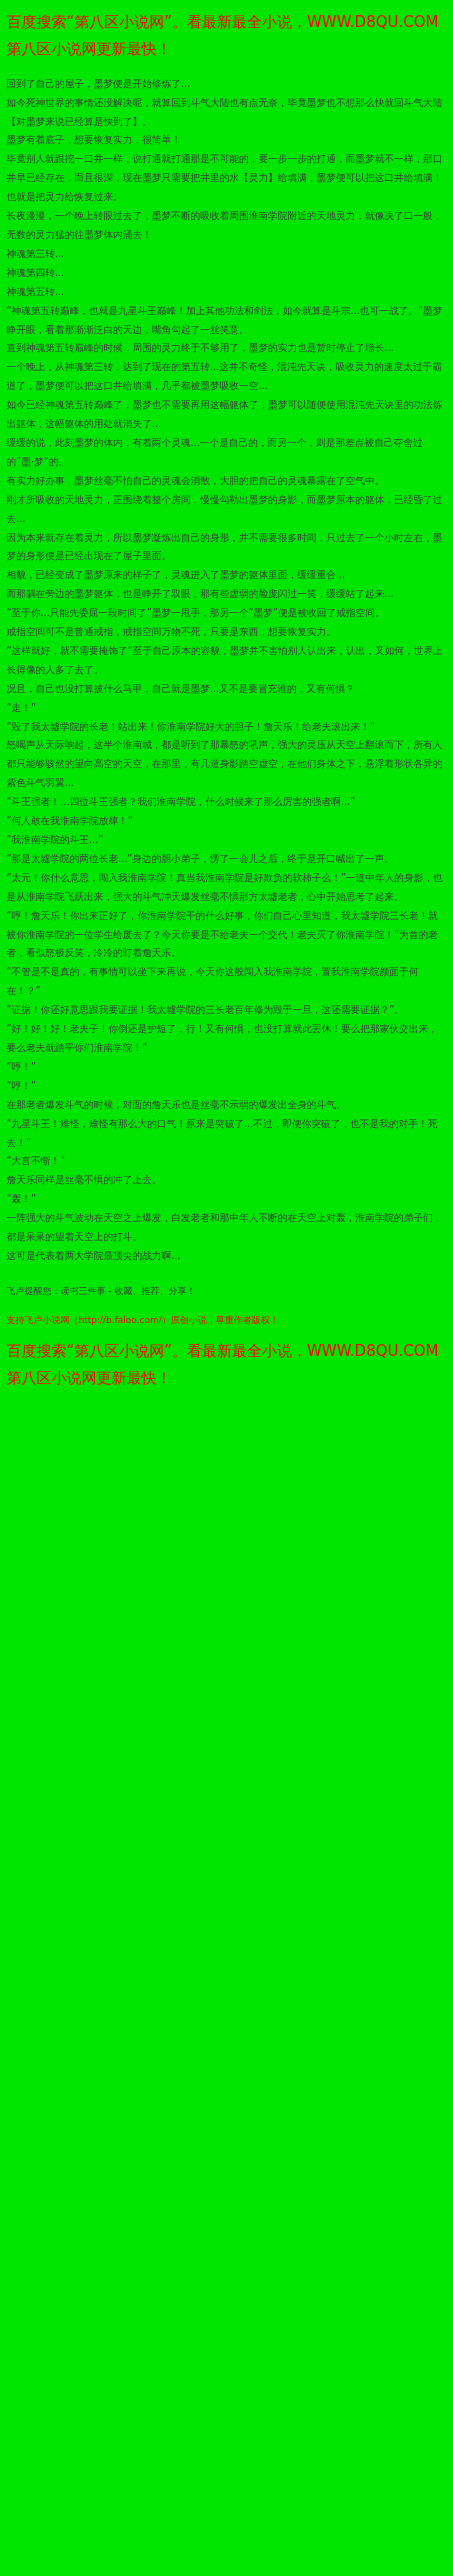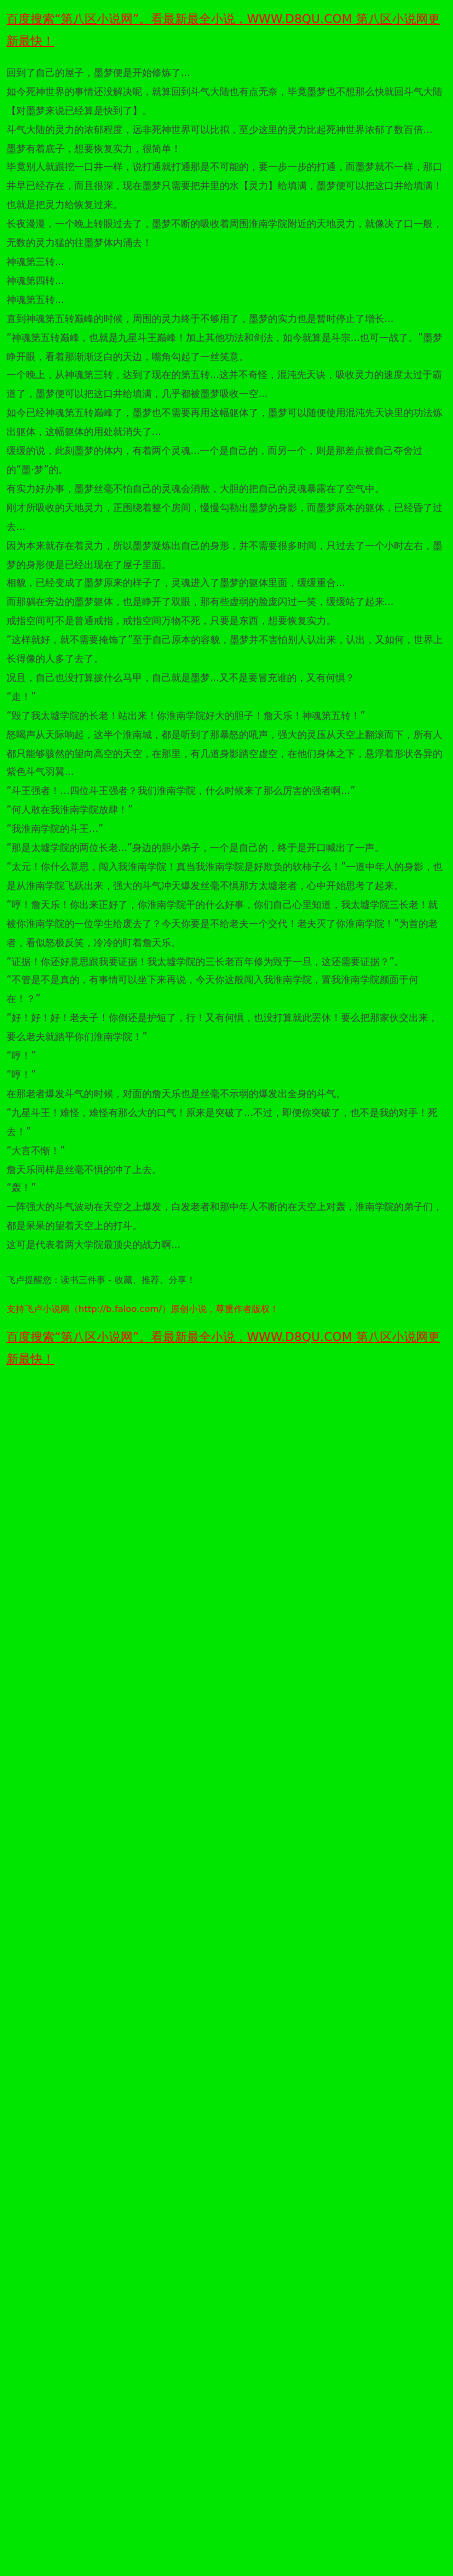--- a/index.html
+++ b/index.html
@@ -15,25 +15,24 @@
   .page {
     width: 453px;
     min-height: 2576px;
     box-sizing: border-box;
     padding: 5.2px 6.5px 13px 6.5px;
     background: var(--bg);
     font-family: "DejaVu Sans", "Liberation Sans", sans-serif;
   }
   .notice {
     color: var(--red);
-    font-size: 12px;
+    font-size: 15px;
     line-height: 1.8;
     margin: 3.9px 0 11.7px 0;
     word-break: break-all;
-    text-decoration: underline;
   }
   .notice.bottom {
     margin: 3.9px 0 3.9px 0;
   }
   .para {
     color: var(--text);
     font-size: 9.7px;
     line-height: 1.95;
     margin: 0 0;
     word-break: break-all;
@@ -56,51 +55,51 @@
 <body>
 
 <div class="page">
 
   <div class="notice">百度搜索“第八区小说网”。看最新最全小说，WWW.D8QU.COM 第八区小说网更新最快！</div>
 
   <div>
 
   <p class="para">回到了自己的屋子，墨梦便是开始修炼了...</p>
       <p class="para">如今死神世界的事情还没解决呢，就算回到斗气大陆也有点无奈，毕竟墨梦也不想那么快就回斗气大陆【对墨梦来说已经算是快到了】。</p>
-      <p class="para">斗气大陆的灵力的浓郁程度，远非死神世界可以比拟，至少这里的灵力比起死神世界浓郁了数百倍...</p>
       <p class="para">墨梦有着底子，想要恢复实力，很简单！</p>
       <p class="para">毕竟别人就跟挖一口井一样，说打通就打通那是不可能的，要一步一步的打通，而墨梦就不一样，那口井早已经存在，而且很深，现在墨梦只需要把井里的水【灵力】给填满，墨梦便可以把这口井给填满！也就是把灵力给恢复过来。</p>
       <p class="para">长夜漫漫，一个晚上转眼过去了，墨梦不断的吸收着周围淮南学院附近的天地灵力，就像决了口一般，无数的灵力猛的往墨梦体内涌去！</p>
       <p class="para">神魂第三转...</p>
       <p class="para">神魂第四转...</p>
       <p class="para">神魂第五转...</p>
+      <p class="para">“神魂第五转巅峰，也就是九星斗王巅峰！加上其他功法和剑法，如今就算是斗宗...也可一战了。”墨梦睁开眼，看着那渐渐泛白的天边，嘴角勾起了一丝笑意。</p>
       <p class="para">直到神魂第五转巅峰的时候，周围的灵力终于不够用了，墨梦的实力也是暂时停止了增长...</p>
-      <p class="para">“神魂第五转巅峰，也就是九星斗王巅峰！加上其他功法和剑法，如今就算是斗宗...也可一战了。”墨梦睁开眼，看着那渐渐泛白的天边，嘴角勾起了一丝笑意。</p>
       <p class="para">一个晚上，从神魂第三转，达到了现在的第五转...这并不奇怪，混沌先天诀，吸收灵力的速度太过于霸道了，墨梦便可以把这口井给填满，几乎都被墨梦吸收一空...</p>
       <p class="para">如今已经神魂第五转巅峰了，墨梦也不需要再用这幅躯体了，墨梦可以随便使用混沌先天诀里的功法炼出躯体，这幅躯体的用处就消失了...</p>
       <p class="para">缓缓的说，此刻墨梦的体内，有着两个灵魂...一个是自己的，而另一个，则是那差点被自己夺舍过的“墨·梦”的。</p>
       <p class="para">有实力好办事，墨梦丝毫不怕自己的灵魂会消散，大胆的把自己的灵魂暴露在了空气中。</p>
       <p class="para">刚才所吸收的天地灵力，正围绕着整个房间，慢慢勾勒出墨梦的身影，而墨梦原本的躯体，已经昏了过去...</p>
       <p class="para">因为本来就存在着灵力，所以墨梦凝炼出自己的身形，并不需要很多时间，只过去了一个小时左右，墨梦的身形便是已经出现在了屋子里面。</p>
       <p class="para">相貌，已经变成了墨梦原来的样子了，灵魂进入了墨梦的躯体里面，缓缓重合...</p>
       <p class="para">而那躺在旁边的墨梦躯体，也是睁开了双眼，那有些虚弱的脸庞闪过一笑，缓缓站了起来...</p>
+      <p class="para">“至于你...只能先委屈一段时间了”墨梦一甩手，那另一个“墨梦”便是被收回了戒指空间。</p>
       <p class="para">戒指空间可不是普通戒指，戒指空间万物不死，只要是东西，想要恢复实力。</p>
       <p class="para">“这样就好，就不需要掩饰了”至于自己原本的容貌，墨梦并不害怕别人认出来，认出，又如何，世界上长得像的人多了去了。</p>
       <p class="para">况且，自己也没打算披什么马甲，自己就是墨梦...又不是要冒充谁的，又有何惧？</p>
       <p class="para">“走！”</p>
-      <p class="para">“毁了我太墟学院的长老！站出来！你淮南学院好大的胆子！詹天乐！神魂第五转！”</p>
+      <p class="para">“毁了我太墟学院的长老！站出来！你淮南学院好大的胆子！詹天乐！给老夫滚出来！”</p>
       <p class="para">怒喝声从天际响起，这半个淮南城，都是听到了那暴怒的吼声，强大的灵压从天空上翻滚而下，所有人都只能够骇然的望向高空的天空，在那里，有几道身影踏空虚空，在他们身体之下，悬浮着形状各异的紫色斗气羽翼...</p>
       <p class="para">“斗王强者！…四位斗王强者？我们淮南学院，什么时候来了那么厉害的强者啊...”</p>
       <p class="para">“何人敢在我淮南学院放肆！”</p>
       <p class="para">“我淮南学院的斗王...”</p>
-      <p class="para">“那是太墟学院的两位长老...”身边的胆小弟子，一个是自己的，终于是开口喊出了一声。</p>
+      <p class="para">“那是太墟学院的两位长老...”身边的胆小弟子，愣了一会儿之后，终于是开口喊出了一声。</p>
       <p class="para">“太元！你什么意思，闯入我淮南学院！真当我淮南学院是好欺负的软柿子么！”一道中年人的身影，也是从淮南学院飞跃出来，强大的斗气冲天爆发丝毫不惧那方太墟老者，心中开始思考了起来。</p>
       <p class="para">“哼！詹天乐！你出来正好了，你淮南学院干的什么好事，你们自己心里知道，我太墟学院三长老！就被你淮南学院的一位学生给废去了？今天你要是不给老夫一个交代！老夫灭了你淮南学院！”为首的老者，看似怒极反笑，冷冷的盯着詹天乐。</p>
+      <p class="para">“不管是不是真的，有事情可以坐下来再说，今天你这般闯入我淮南学院，置我淮南学院颜面于何在！？”</p>
       <p class="para">“证据！你还好意思跟我要证据！我太墟学院的三长老百年修为毁于一旦，这还需要证据？”。</p>
-      <p class="para">“不管是不是真的，有事情可以坐下来再说，今天你这般闯入我淮南学院，置我淮南学院颜面于何在！？”</p>
       <p class="para">“好！好！好！老夫子！你倒还是护短了，行！又有何惧，也没打算就此罢休！要么把那家伙交出来，要么老夫就踏平你们淮南学院！”</p>
       <p class="para">“哼！”</p>
       <p class="para">“哼！”</p>
       <p class="para">在那老者爆发斗气的时候，对面的詹天乐也是丝毫不示弱的爆发出全身的斗气。</p>
       <p class="para">“九星斗王！难怪，难怪有那么大的口气！原来是突破了...不过，即便你突破了，也不是我的对手！死去！”</p>
       <p class="para">“大言不惭！”</p>
       <p class="para">詹天乐同样是丝毫不惧的冲了上去。</p>
       <p class="para">“轰！”</p>
       <p class="para">一阵强大的斗气波动在天空之上爆发，白发老者和那中年人不断的在天空上对轰，淮南学院的弟子们，都是呆呆的望着天空上的打斗。</p>
       <p class="para">这可是代表着两大学院最顶尖的战力啊...</p>

